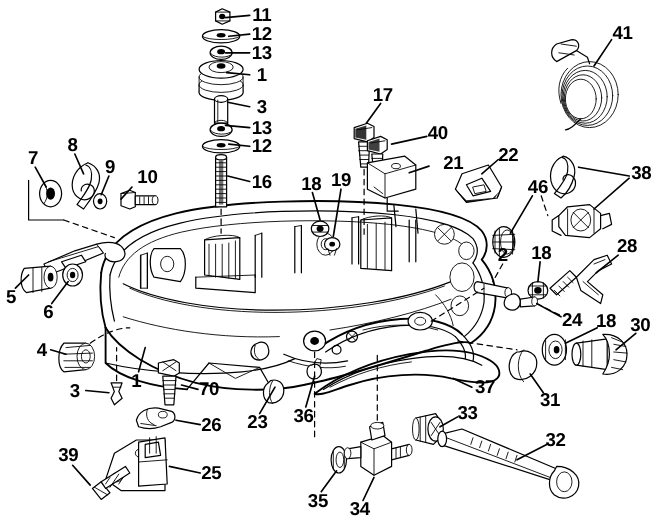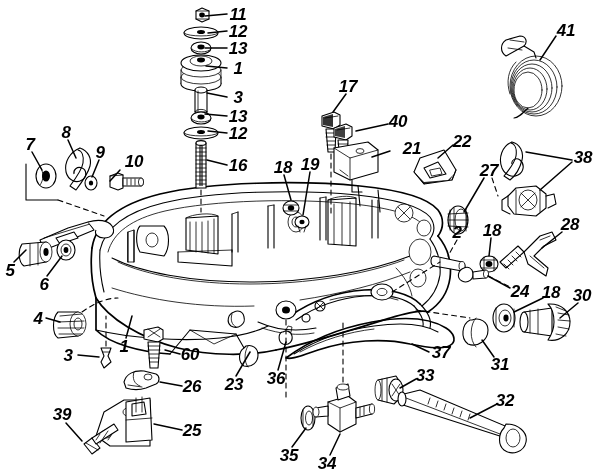--- a/index.html
+++ b/index.html
@@ -8,21 +8,20 @@
     padding: 0;
     background: #ffffff;
   }
   #page {
     position: relative;
     width: 600px;
     height: 471px;
     background: #8b5cf6;
     overflow: hidden;
     font-family: "Liberation Sans", sans-serif;
-    font-style: italic;
   }
   #diagram-svg {
     position: absolute;
     left: 0;
     top: 0;
     width: 600px;
     height: 471px;
   }
   .callout-layer {
     position: absolute;
@@ -590,37 +589,37 @@
     <div class="callout" style="left:238px;top:165px">16</div>
     <div class="callout" style="left:30px;top:144px">7</div>
     <div class="callout" style="left:66px;top:132px">8</div>
     <div class="callout" style="left:100px;top:152px">9</div>
     <div class="callout" style="left:134px;top:161px">10</div>
     <div class="callout" style="left:10px;top:270px">5</div>
     <div class="callout" style="left:44px;top:284px">6</div>
     <div class="callout" style="left:38px;top:318px">4</div>
     <div class="callout" style="left:68px;top:355px">3</div>
     <div class="callout" style="left:124px;top:346px">1</div>
-    <div class="callout" style="left:190px;top:354px">60</div>
+    <div class="callout" style="left:190px;top:354px">70</div>
     <div class="callout" style="left:192px;top:386px">26</div>
     <div class="callout" style="left:192px;top:430px">25</div>
     <div class="callout" style="left:62px;top:414px">39</div>
     <div class="callout" style="left:234px;top:384px">23</div>
     <div class="callout" style="left:276px;top:378px">36</div>
     <div class="callout" style="left:289px;top:455px">35</div>
     <div class="callout" style="left:327px;top:463px">34</div>
     <div class="callout" style="left:348px;top:86px">17</div>
     <div class="callout" style="left:398px;top:121px">40</div>
     <div class="callout" style="left:412px;top:148px">21</div>
     <div class="callout" style="left:462px;top:141px">22</div>
     <div class="callout" style="left:283px;top:167px">18</div>
     <div class="callout" style="left:310px;top:164px">19</div>
     <div class="callout" style="left:457px;top:232px">2</div>
     <div class="callout" style="left:492px;top:230px">18</div>
-    <div class="callout" style="left:489px;top:170px">27</div>
+    <div class="callout" style="left:489px;top:170px">46</div>
     <div class="callout" style="left:583px;top:157px">38</div>
     <div class="callout" style="left:570px;top:224px">28</div>
     <div class="callout" style="left:520px;top:291px">24</div>
     <div class="callout" style="left:551px;top:292px">18</div>
     <div class="callout" style="left:582px;top:295px">30</div>
     <div class="callout" style="left:500px;top:364px">31</div>
     <div class="callout" style="left:441px;top:352px">37</div>
     <div class="callout" style="left:425px;top:375px">33</div>
     <div class="callout" style="left:505px;top:400px">32</div>
     <div class="callout" style="left:566px;top:30px">41</div>

